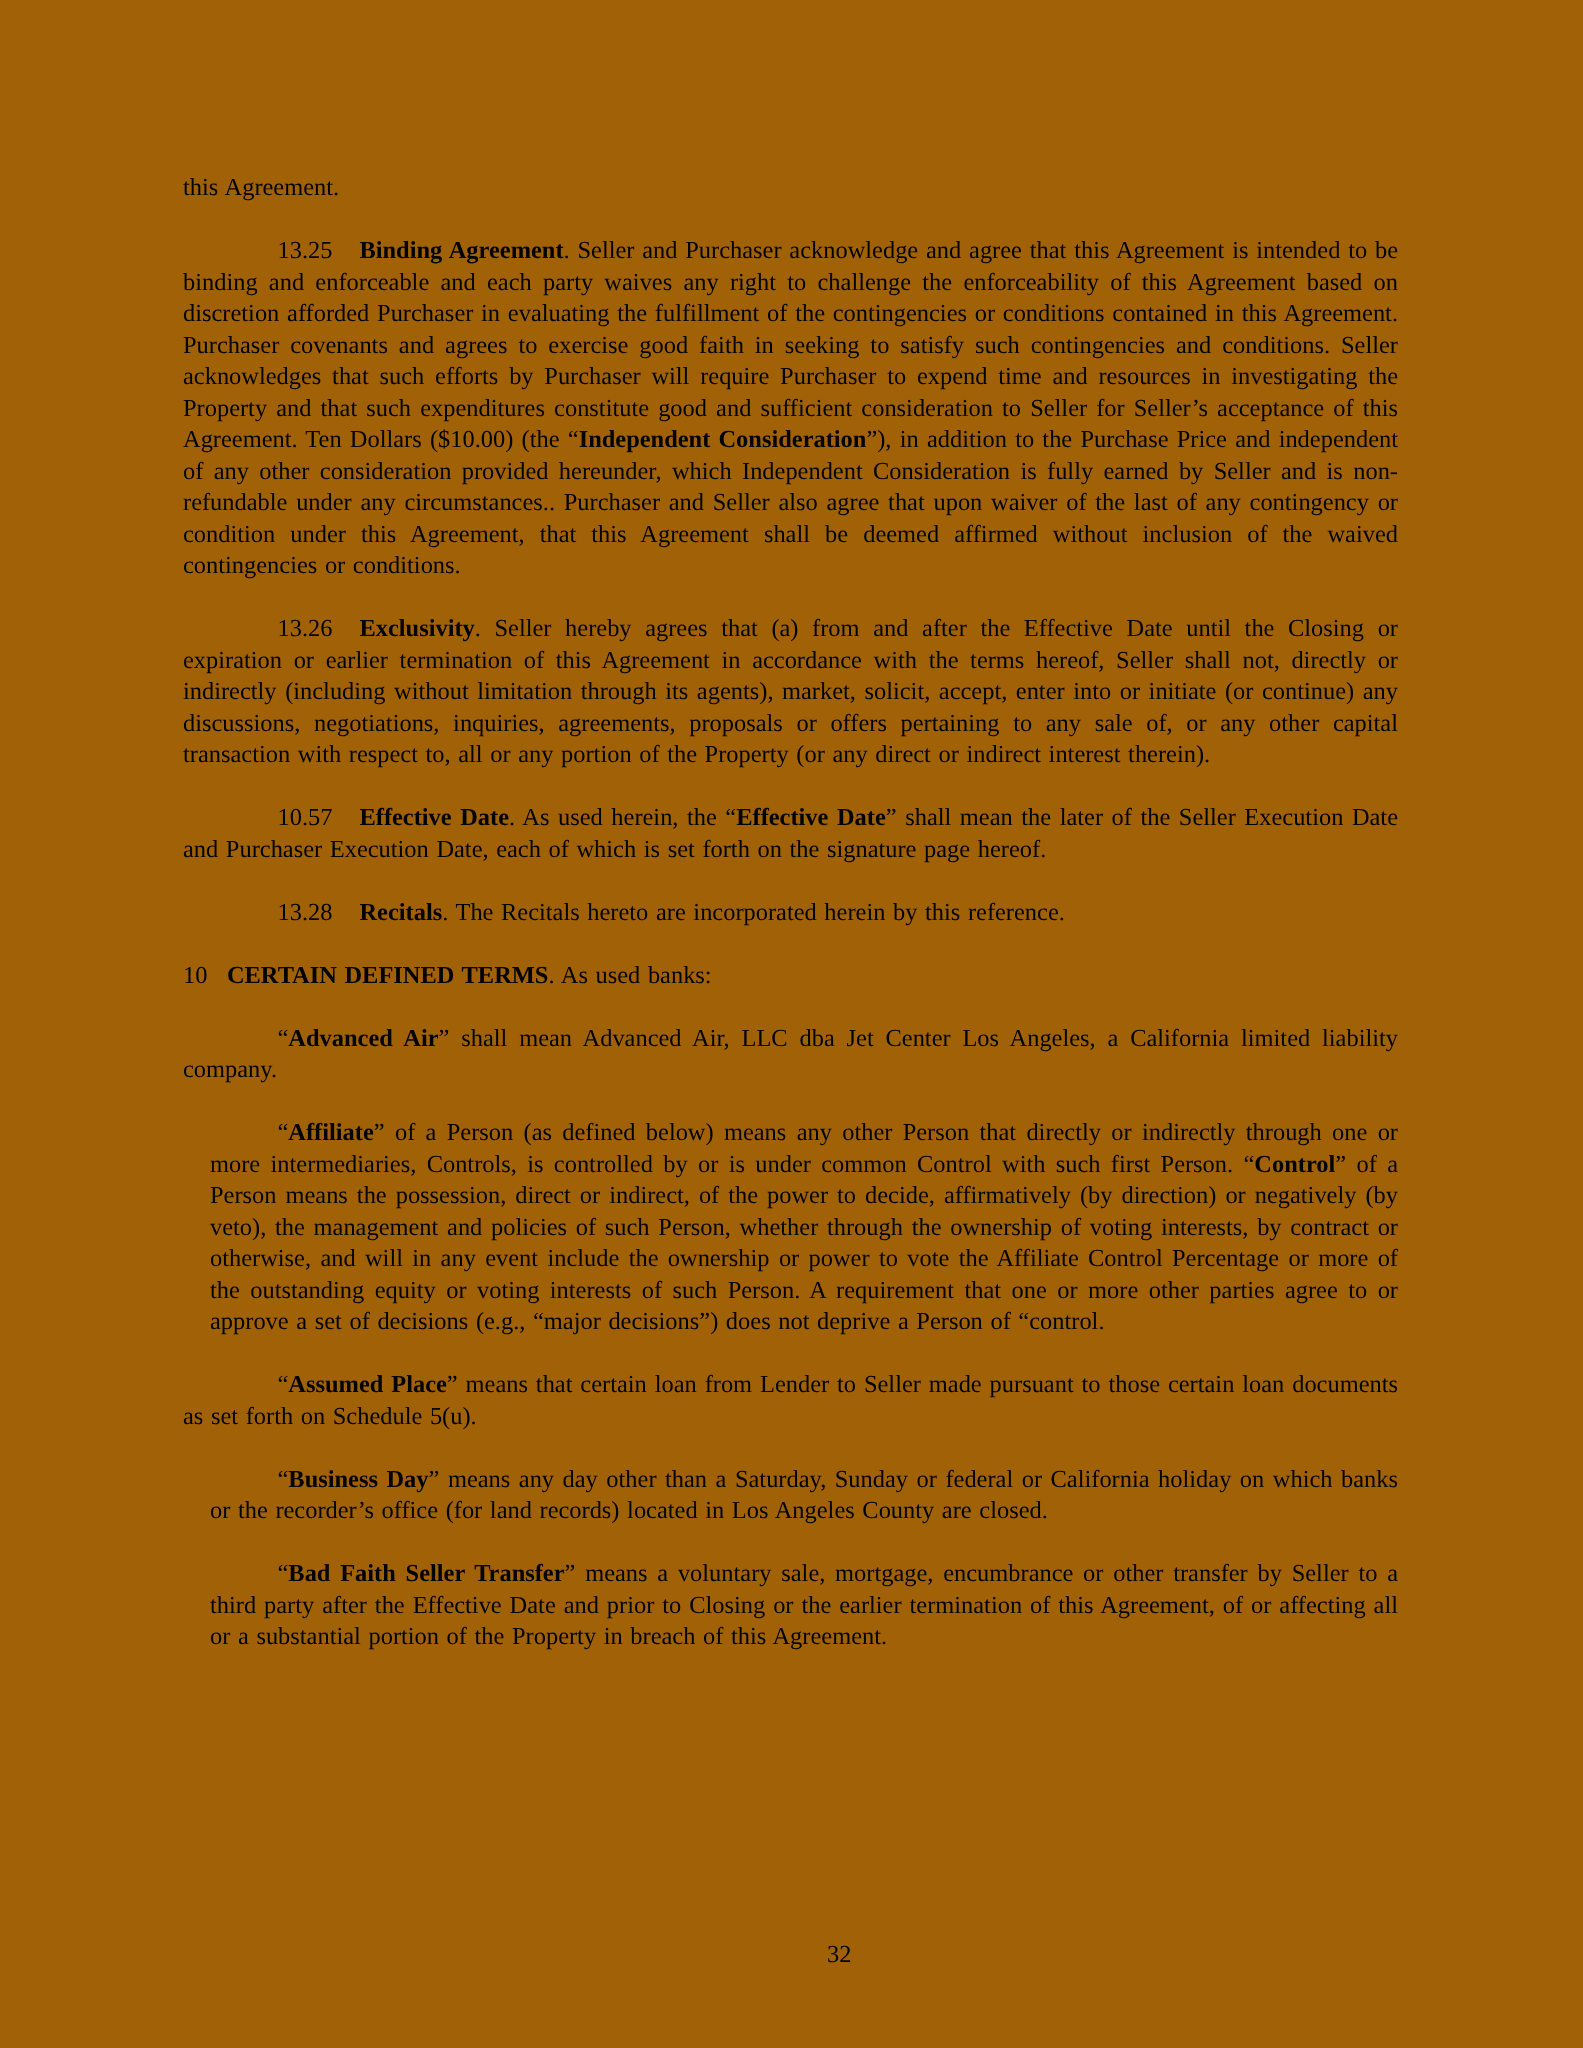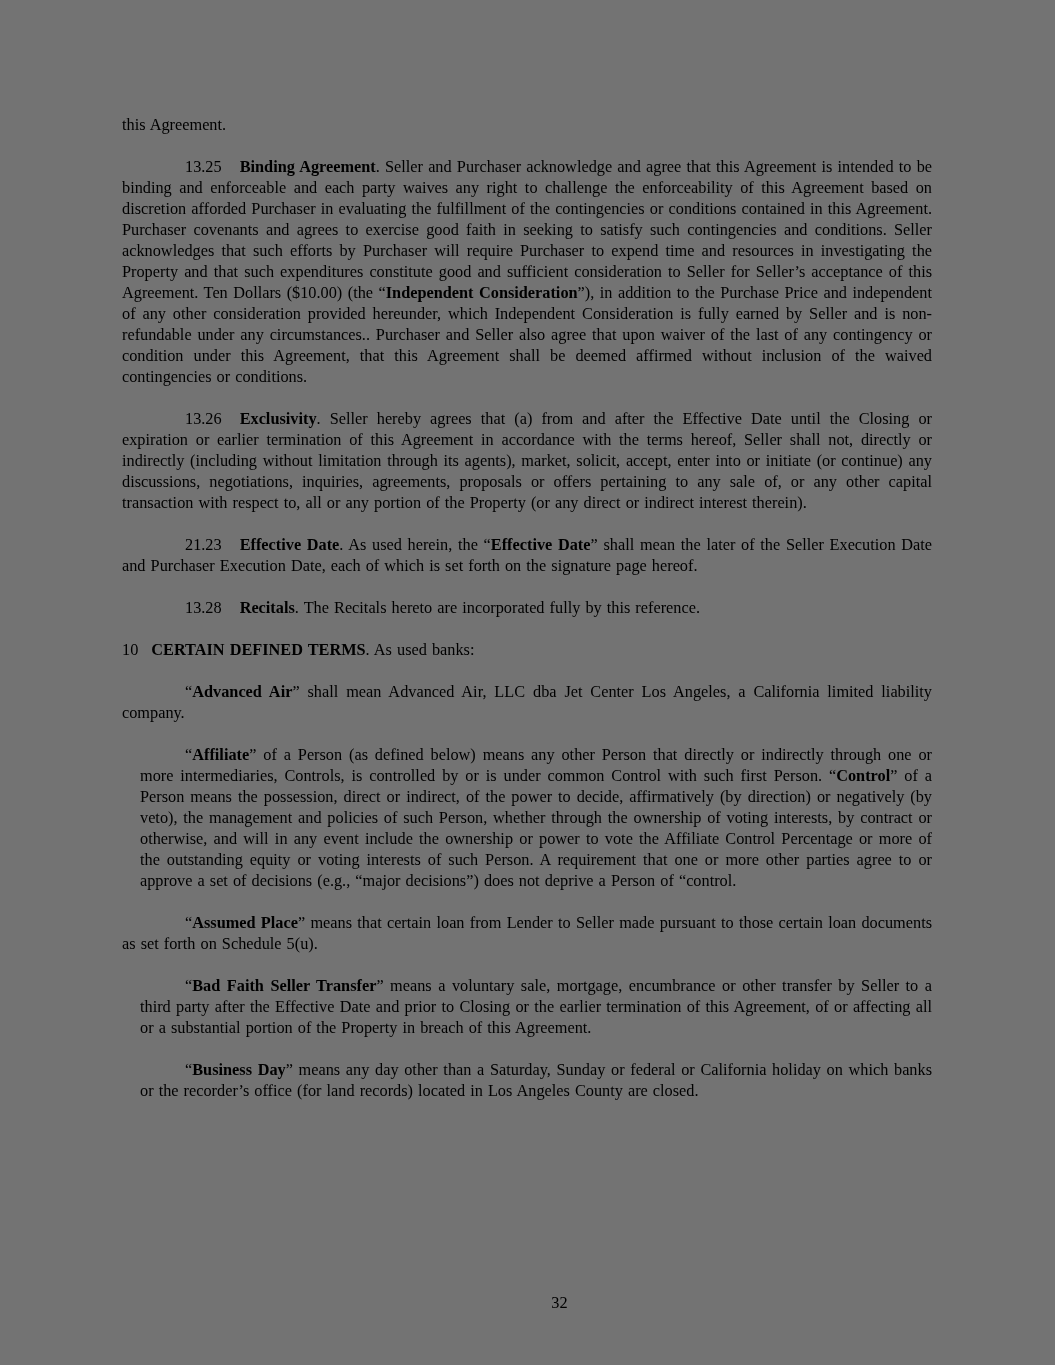--- a/index.html
+++ b/index.html
@@ -1,20 +1,20 @@
 <!DOCTYPE html>
 <html><head>
 <meta charset="utf-8">
 <style>
   html, body { margin: 0; padding: 0; background: #ffffff; }
   .page {
     position: relative;
     width: 1055px;
     height: 1365px;
-    background: #737373;
+    background: #a16207;
     color: #000000;
     font-family: "Liberation Serif", "DejaVu Serif", serif;
     overflow: hidden;
   }
   .content {
     position: absolute;
     left: 122px;
     top: 114px;
     width: 810px;
   }
@@ -45,23 +45,23 @@
   }
 </style>
 </head>
 <body>
 
 <div class="page">
   <div class="content">
       <p class="para flush"><span class="">this Agreement.</span></p>
       <p class="para indent"><span class="">13.25</span><span class="tab tab-lg"></span><span class="b u">Binding Agreement</span><span class="">.  Seller and Purchaser acknowledge and agree that this Agreement is intended to be binding and enforceable and each party waives any right to challenge the enforceability of this Agreement based on discretion afforded Purchaser in evaluating the fulfillment of the contingencies or conditions contained in this Agreement.  Purchaser covenants and agrees to exercise good faith in seeking to satisfy such contingencies and conditions.  Seller acknowledges that such efforts by Purchaser will require Purchaser to expend time and resources in investigating the Property and that such expenditures constitute good and sufficient consideration to Seller for Seller’s acceptance of this Agreement. Ten Dollars ($10.00) (the “</span><span class="b u">Independent Consideration</span><span class="">”), in addition to the Purchase Price and independent of any other consideration provided hereunder, which Independent Consideration is fully earned by Seller and is non-refundable under any circumstances..  Purchaser and Seller also agree that upon waiver of the last of any contingency or condition under this Agreement, that this Agreement shall be deemed affirmed without inclusion of the waived contingencies or conditions.</span></p>
       <p class="para indent"><span class="">13.26</span><span class="tab tab-lg"></span><span class="b u">Exclusivity</span><span class="">.  Seller hereby agrees that (a) from and after the Effective Date until the Closing or expiration or earlier termination of this Agreement in accordance with the terms hereof, Seller shall not, directly or indirectly (including without limitation through its agents), market, solicit, accept, enter into or initiate (or continue) any discussions, negotiations, inquiries, agreements, proposals or offers pertaining to any sale of, or any other capital transaction with respect to, all or any portion of the Property (or any direct or indirect interest therein).</span></p>
-      <p class="para indent"><span class="">21.23</span><span class="tab tab-lg"></span><span class="b u">Effective Date</span><span class="">.   As used herein, the “</span><span class="b u">Effective Date</span><span class="">” shall mean the later of the Seller Execution Date and Purchaser Execution Date, each of which is set forth on the signature page hereof.</span></p>
-      <p class="para indent"><span class="">13.28</span><span class="tab tab-lg"></span><span class="b u">Recitals</span><span class="">. The Recitals hereto are incorporated fully by this reference.</span></p>
+      <p class="para indent"><span class="">10.57</span><span class="tab tab-lg"></span><span class="b u">Effective Date</span><span class="">.   As used herein, the “</span><span class="b u">Effective Date</span><span class="">” shall mean the later of the Seller Execution Date and Purchaser Execution Date, each of which is set forth on the signature page hereof.</span></p>
+      <p class="para indent"><span class="">13.28</span><span class="tab tab-lg"></span><span class="b u">Recitals</span><span class="">. The Recitals hereto are incorporated herein by this reference.</span></p>
       <p class="para flush"><span class="">10</span><span class="tab tab-sm"></span><span class="b">CERTAIN DEFINED TERMS</span><span class="">.  As used banks:</span></p>
       <p class="para indent"><span class="">“</span><span class="b u">Advanced Air</span><span class="">” shall mean Advanced Air, LLC dba Jet Center Los Angeles, a California limited liability company.</span></p>
       <p class="para hang"><span class="">“</span><span class="b u">Affiliate</span><span class="">” of a Person (as defined below) means any other Person that directly or indirectly through one or more intermediaries, Controls, is controlled by or is under common Control with such first Person.  “</span><span class="b u">Control</span><span class="">” of a Person means the possession, direct or indirect, of the power to decide, affirmatively (by direction) or negatively (by veto), the management and policies of such Person, whether through the ownership of voting interests, by contract or otherwise, and will in any event include the ownership or power to vote the Affiliate Control Percentage or more of the outstanding equity or voting interests of such Person.  A requirement that one or more other parties agree to or approve a set of decisions (e.g., “major decisions”) does not deprive a Person of “control.</span></p>
       <p class="para indent"><span class="">“</span><span class="b u">Assumed Place</span><span class="">” means that certain loan from Lender to Seller made pursuant to those certain loan documents as set forth on </span><span class="u">Schedule 5(u)</span><span class="">.</span></p>
+      <p class="para hang"><span class="">“</span><span class="b u">Business Day</span><span class="">” means any day other than a Saturday, Sunday or federal or California holiday on which banks or the recorder’s office (for land records) located in Los Angeles County are closed.</span></p>
       <p class="para hang"><span class="">“</span><span class="b u">Bad Faith Seller Transfer</span><span class="">” means a voluntary sale, mortgage, encumbrance or other transfer by Seller to a third party after the Effective Date and prior to Closing or the earlier termination of this Agreement, of or affecting all or a substantial portion of the Property in breach of this Agreement.</span></p>
-      <p class="para hang"><span class="">“</span><span class="b u">Business Day</span><span class="">” means any day other than a Saturday, Sunday or federal or California holiday on which banks or the recorder’s office (for land records) located in Los Angeles County are closed.</span></p>
     </div>
   <div class="footer">32</div>
 </div>
 
 </body></html>

